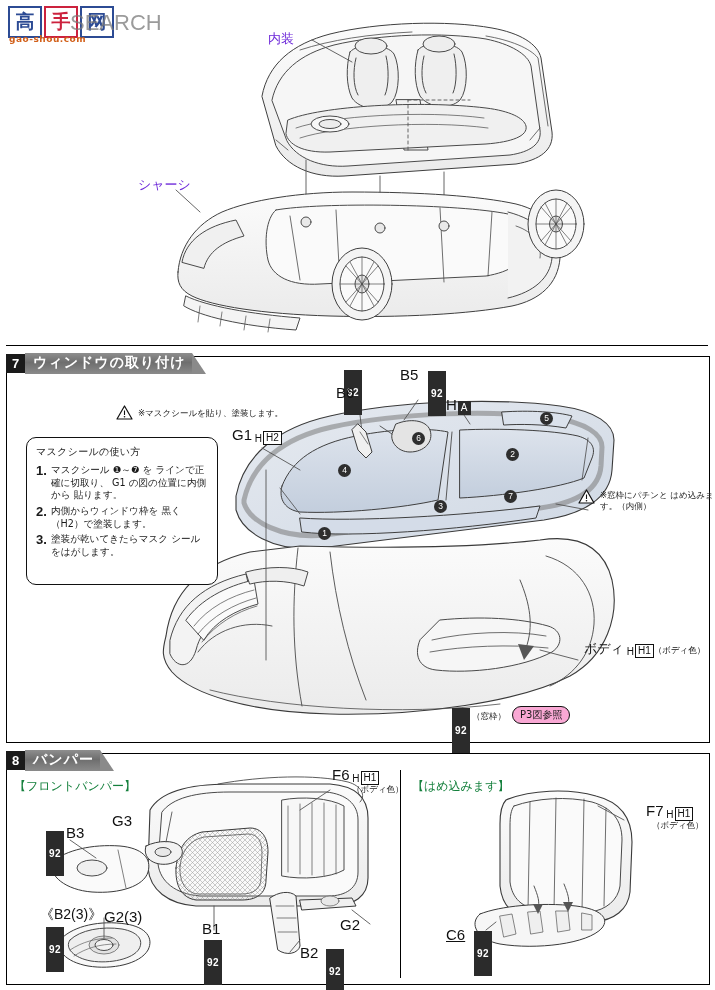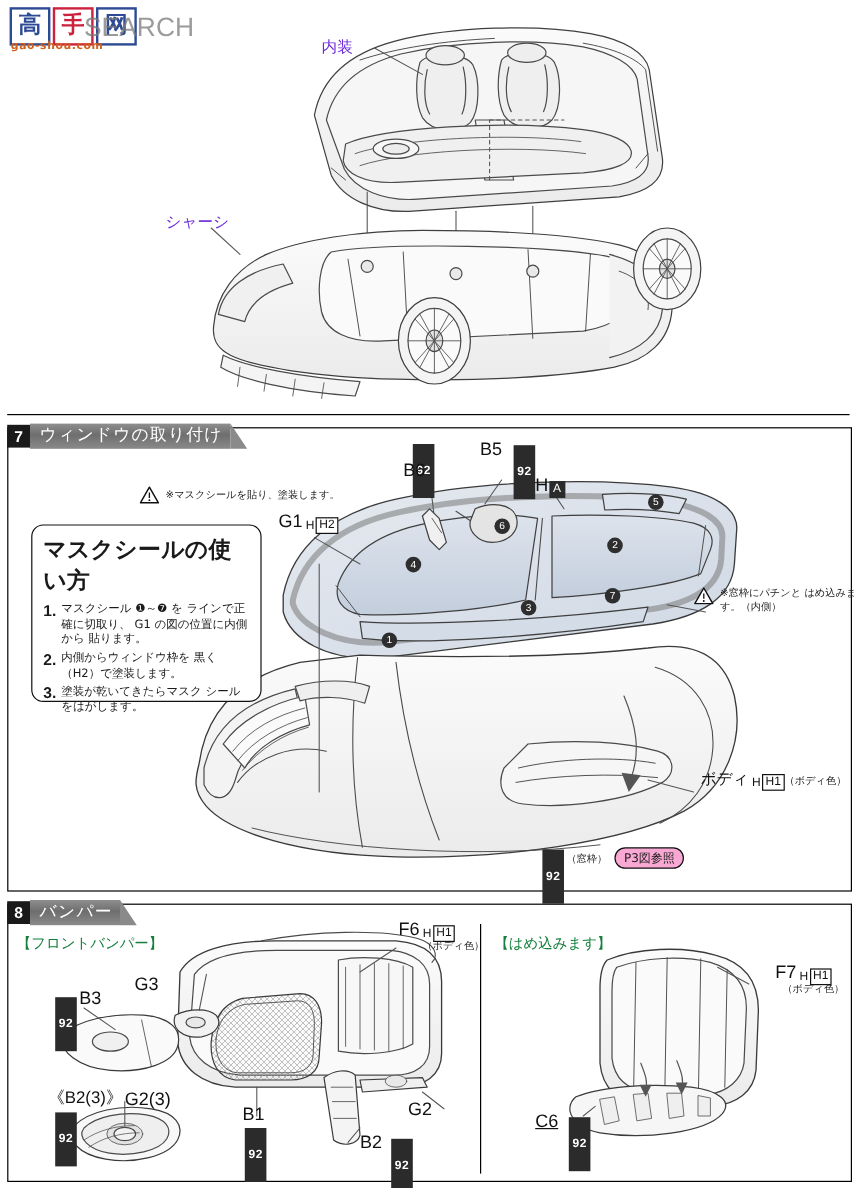--- a/index.html
+++ b/index.html
@@ -30,21 +30,21 @@
 
   
   .sec-hd{position:absolute;height:22px;display:flex;align-items:center;z-index:20;}
   .sec-hd .num{width:19px;height:19px;background:#1a1a1a;color:#fff;font-size:13px;
       font-weight:bold;display:flex;align-items:center;justify-content:center;
       font-family:"Liberation Sans",sans-serif;}
   .sec-hd .band{height:21px;background:linear-gradient(180deg,#8e8e8e 0%,#6e6e6e 45%,#8a8a8a 100%);
       display:flex;align-items:center;padding:0 6px 0 8px;position:relative;}
   .sec-hd .band::after{content:"";position:absolute;right:-14px;top:0;border-style:solid;
       border-width:0 14px 21px 0;border-color:transparent transparent #8a8a8a transparent;}
-  .sec-hd .ttl{color:#fff;font-size:14px;font-weight:normal;letter-spacing:1px;white-space:nowrap;text-align:center;}
+  .sec-hd .ttl{color:#fff;font-size:14px;font-weight:bold;letter-spacing:1px;white-space:nowrap;text-align:center;}
   .hd7{left:6px;top:352px;}
   .hd8{left:6px;top:749px;}
 
   
   .lbl{position:absolute;white-space:nowrap;font-size:13px;color:#6d28d9;}
   .lbl-jp{position:absolute;white-space:nowrap;font-size:12px;color:#15803d;}
   .tiny{position:absolute;white-space:nowrap;font-size:8.5px;color:#222;line-height:1.35;}
   .part{position:absolute;white-space:nowrap;font-size:15px;color:#111;
         font-family:"Liberation Sans",sans-serif;}
   .sub{font-size:10px;vertical-align:-2px;}
@@ -52,21 +52,21 @@
           line-height:12px;vertical-align:-1px;margin-left:1px;background:#fff;}
   .tag92{position:absolute;background:#2b2b2b;color:#fff;font-size:10px;font-weight:bold;
          padding:17px 3px;font-family:"Liberation Sans",sans-serif;letter-spacing:.5px;}
   .pill{position:absolute;border:1.3px solid #111;border-radius:9px;padding:1px 7px;
         font-size:10px;white-space:nowrap;background:#f9a8d4;}
 
   
   .maskbox{position:absolute;left:26px;top:437px;width:192px;height:148px;
            border:1.6px solid #111;border-radius:10px;background:#fff;padding:7px 9px;
            box-sizing:border-box;}
-  .maskbox h3{margin:0 0 5px 0;font-size:19px;font-weight:bold;letter-spacing:.3px;}
+  .maskbox h3{margin:0 0 5px 0;font-size:10px;font-weight:normal;letter-spacing:.3px;}
   .mrow{display:flex;font-size:9.6px;line-height:1.32;margin-bottom:3px;}
   .mno{font-size:13px;font-weight:bold;width:15px;flex:0 0 15px;line-height:1.1;
        font-family:"Liberation Sans",sans-serif;}
   .mtx{flex:1;}
 
   
   .warn{position:absolute;width:17px;height:15px;}
   .warn svg{display:block;}
 
   

